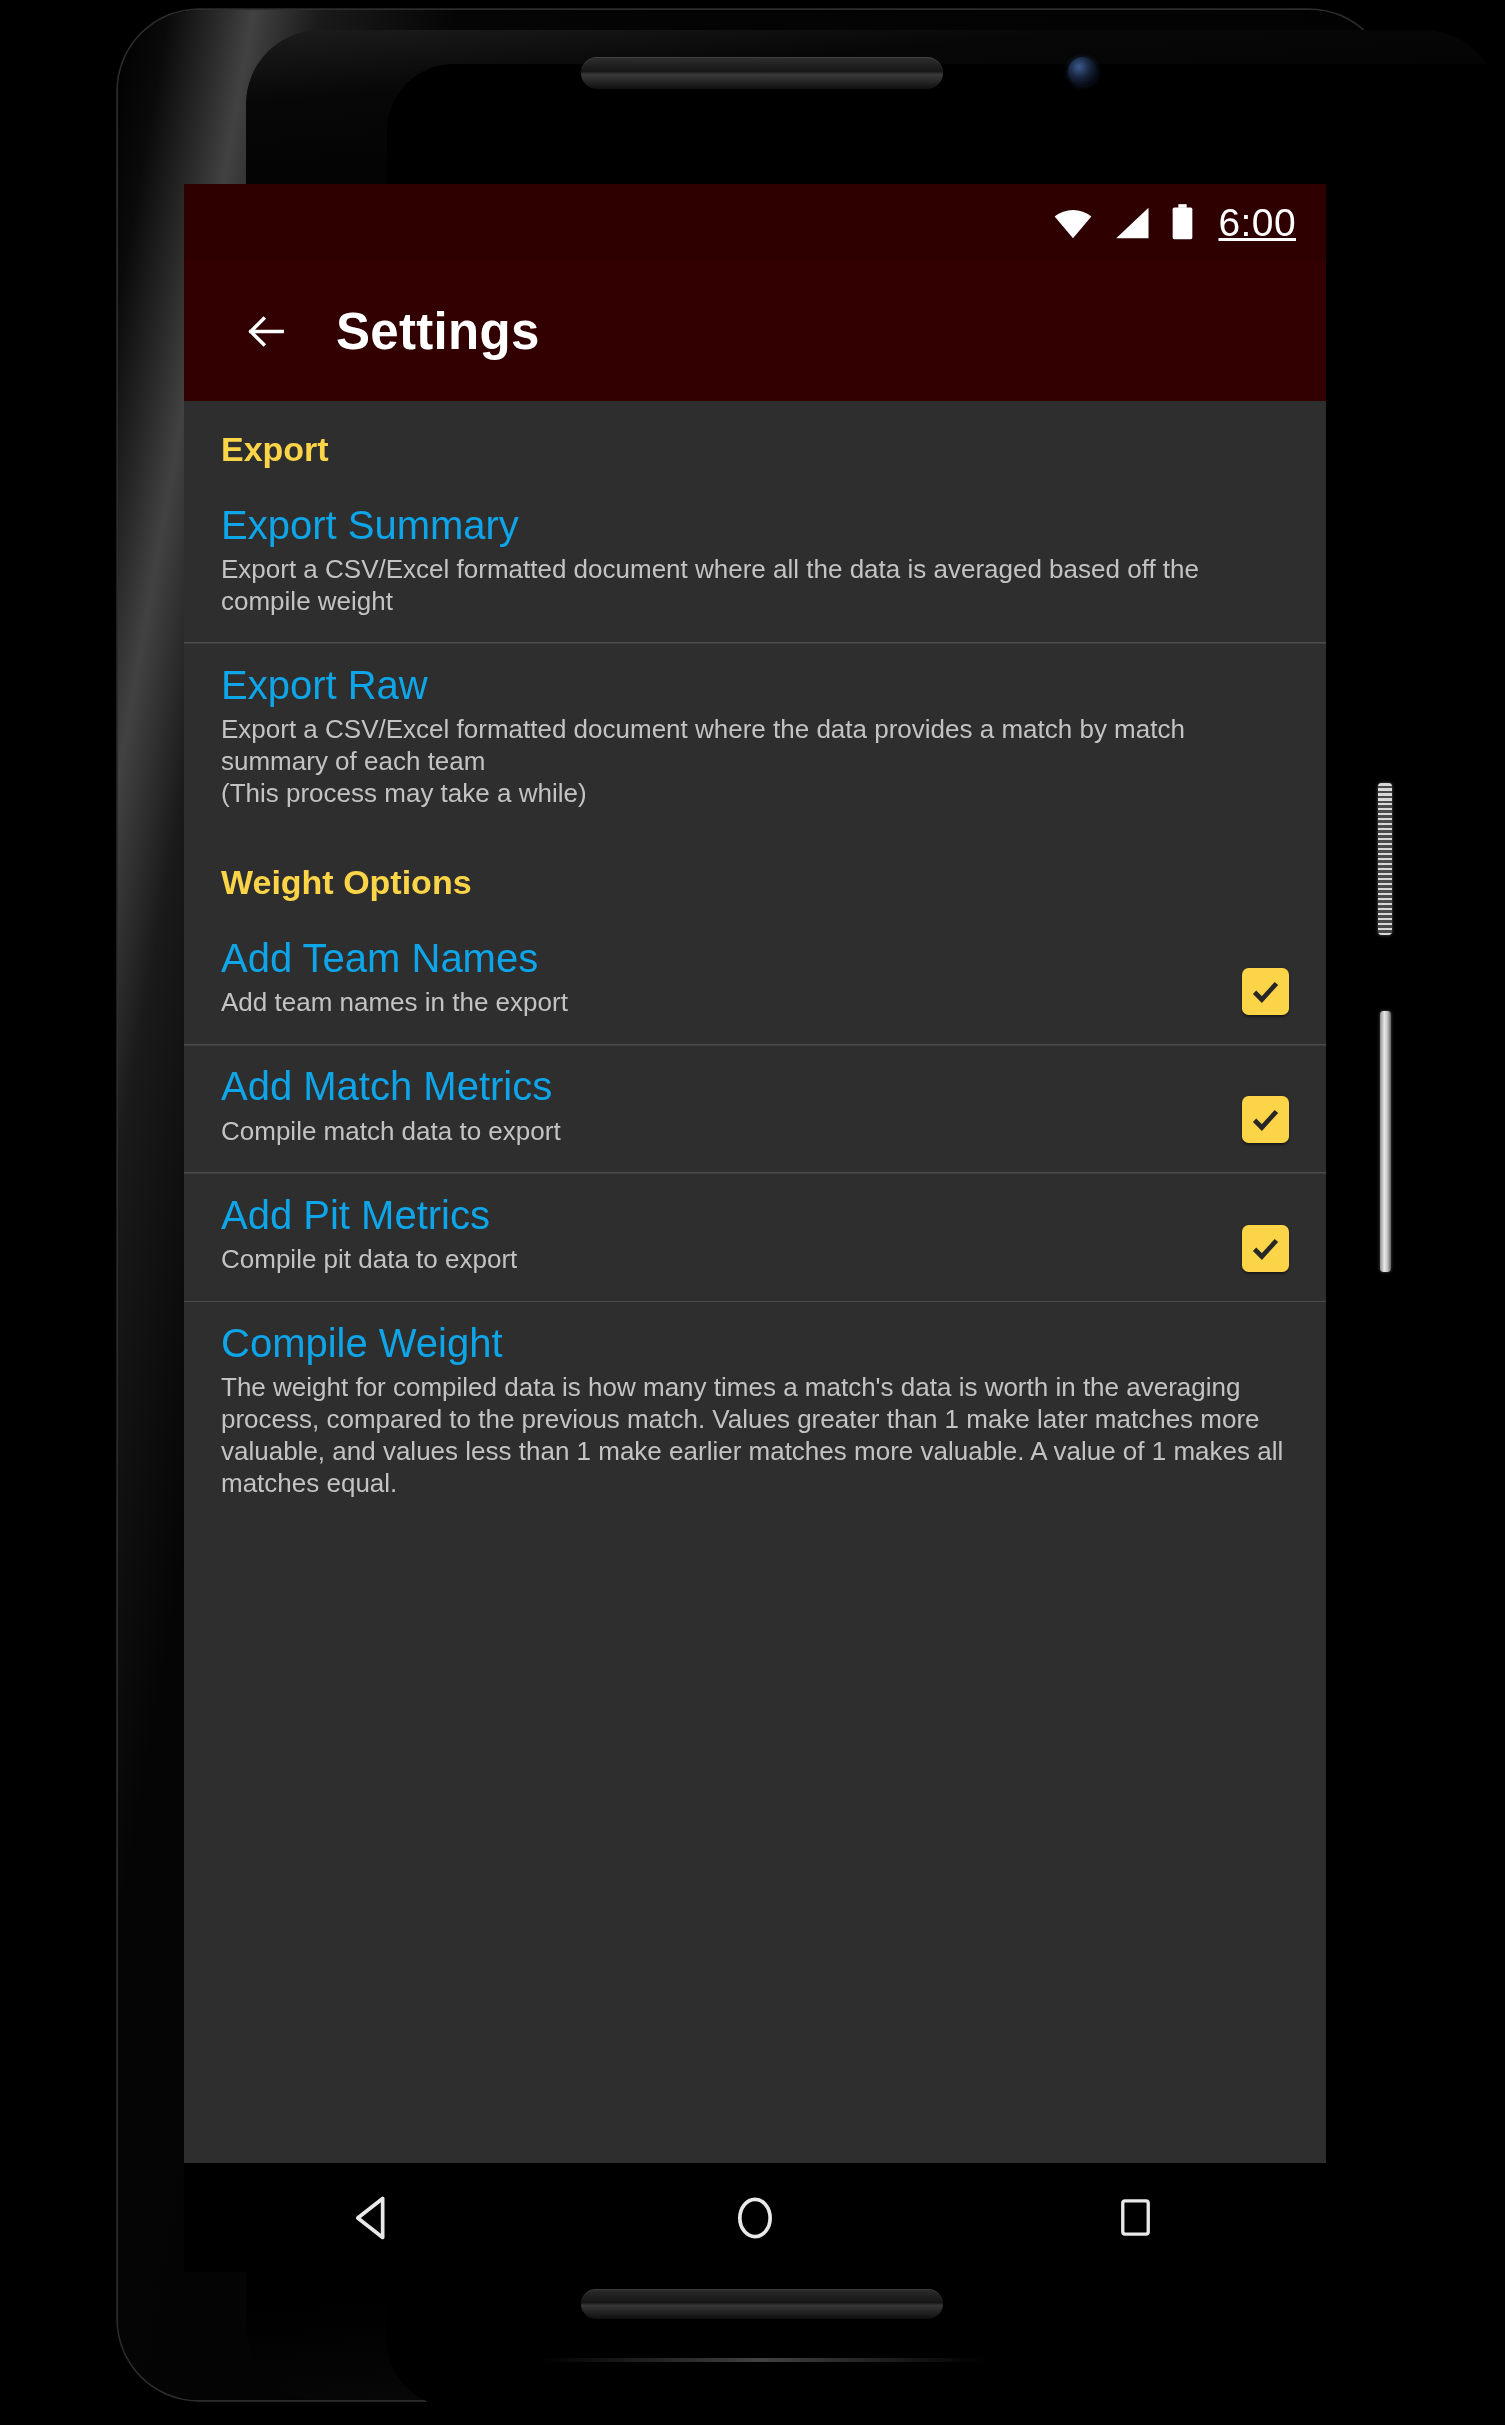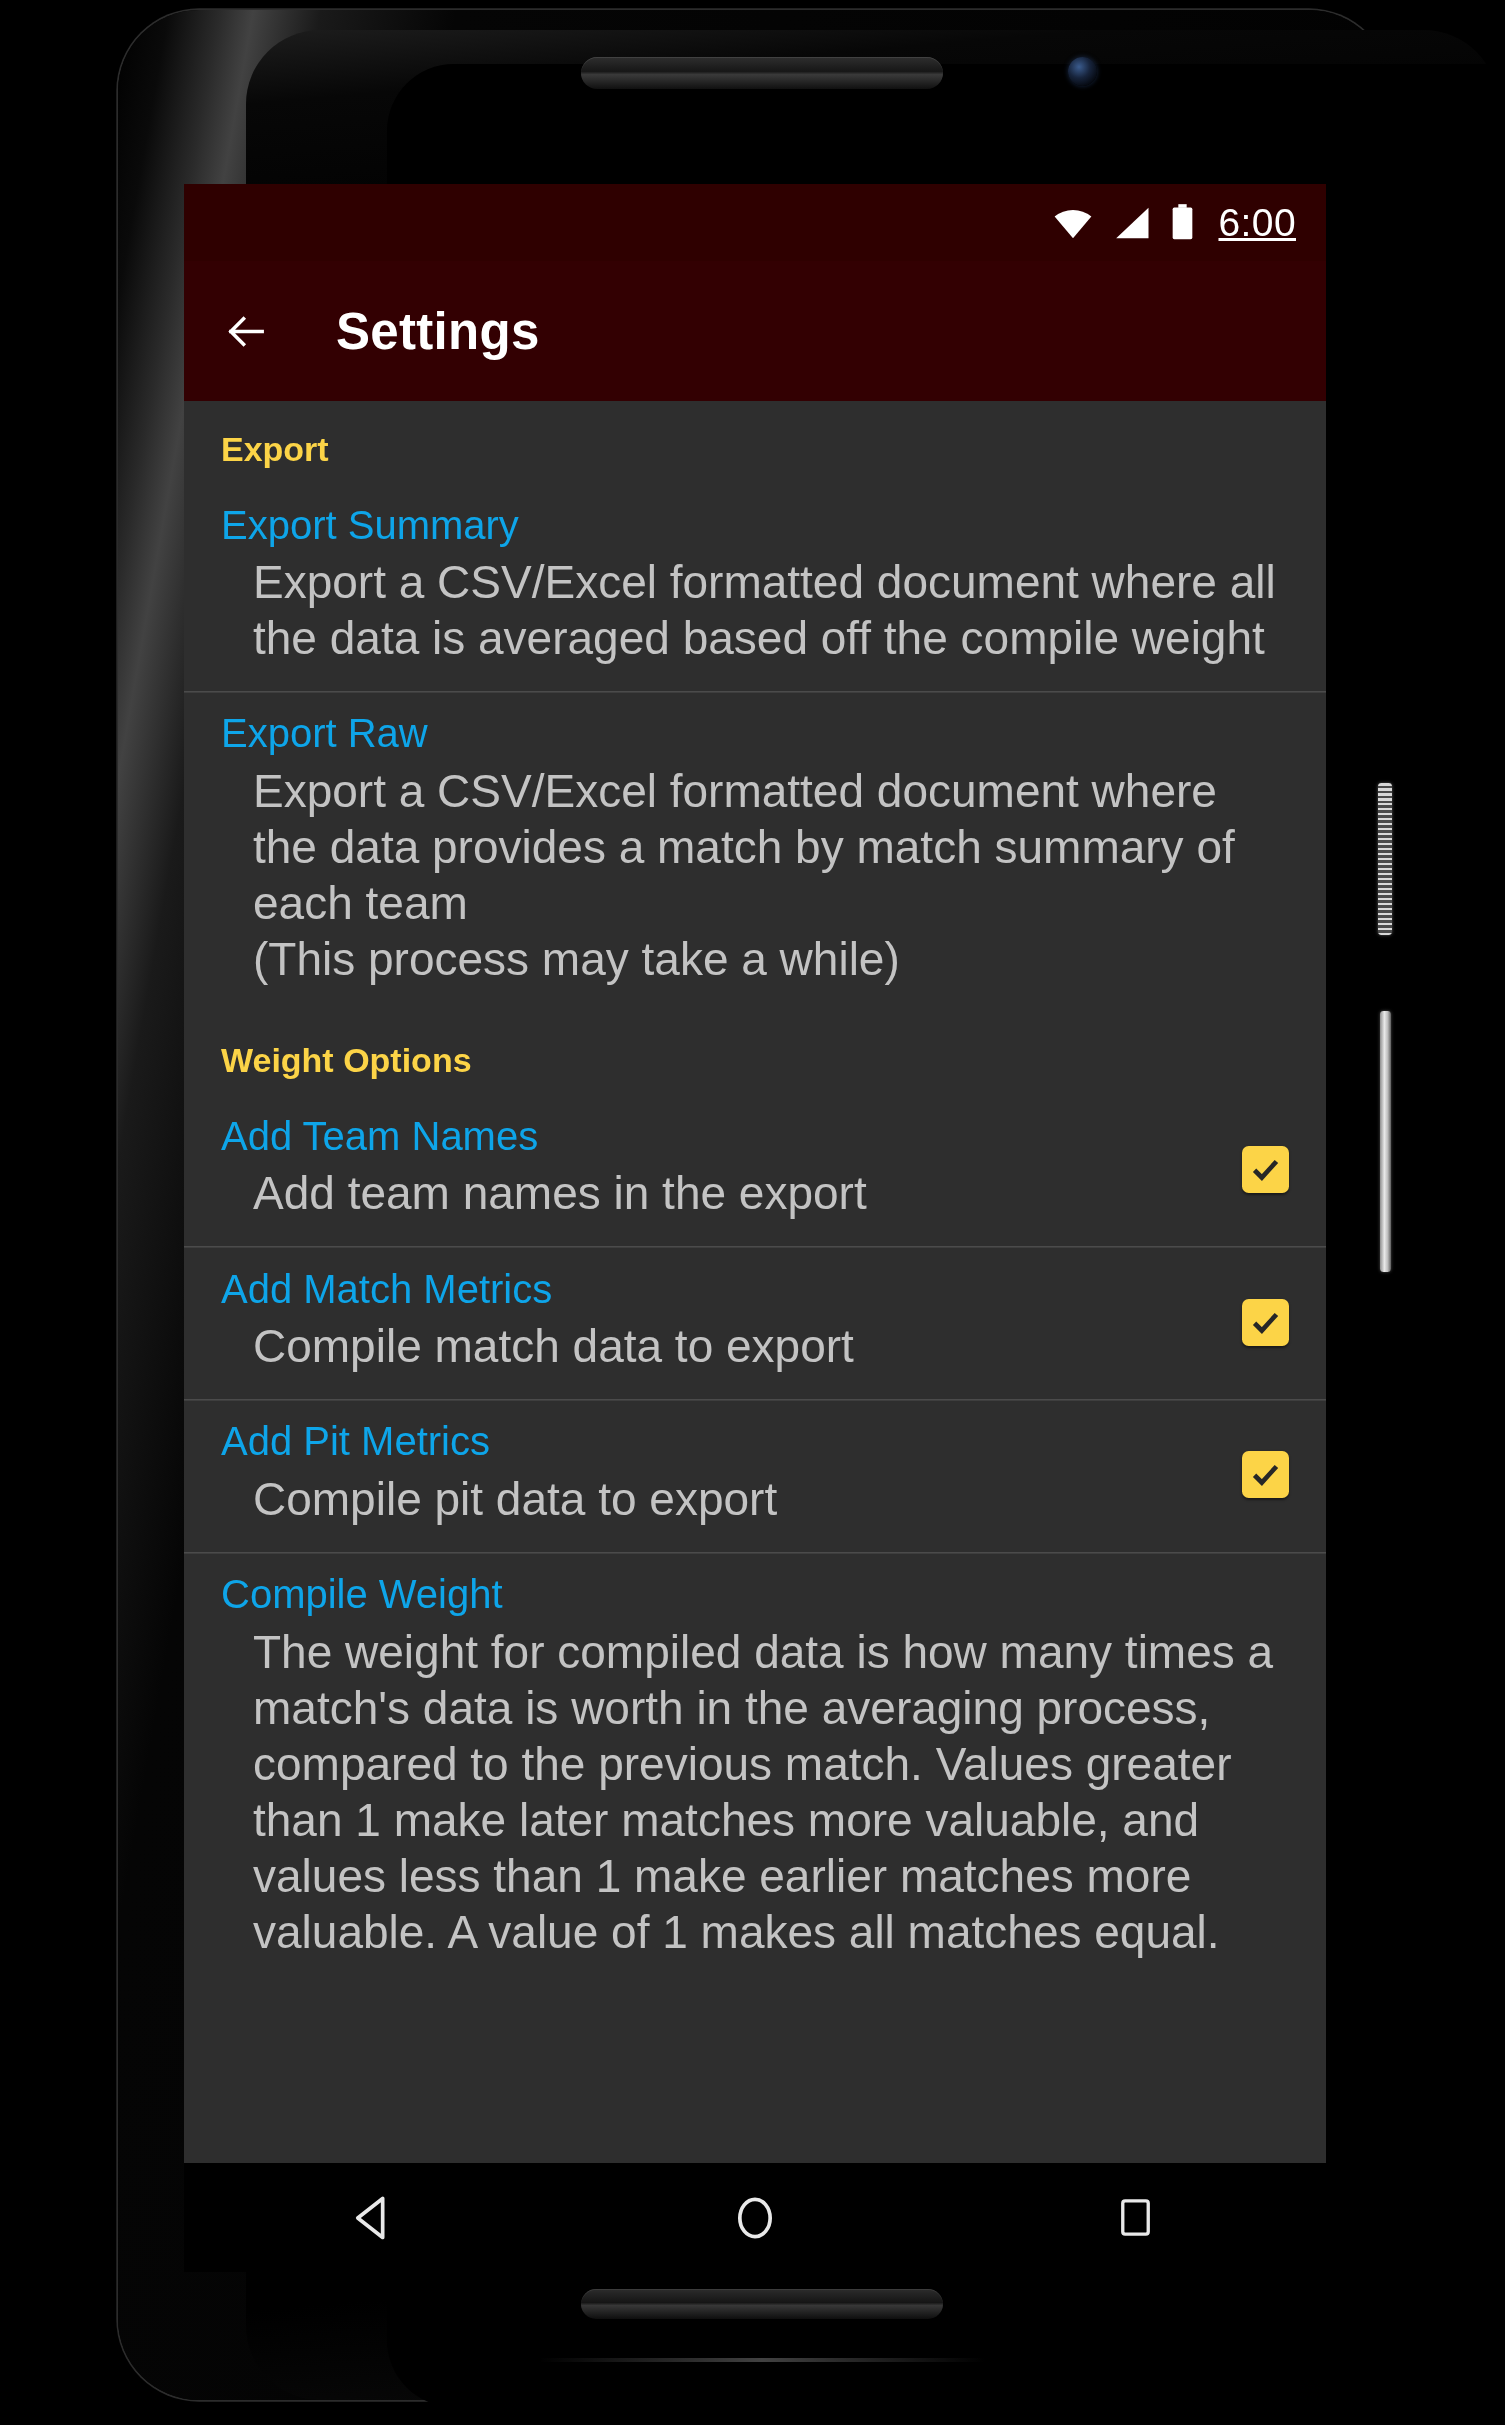--- a/index.html
+++ b/index.html
@@ -88,35 +88,35 @@
     padding-right:30px; gap:18.5px;
   }
   .sb-icon{ display:flex; align-items:center; }
   #status-time{
     color:#ffffff; font-size:39px; letter-spacing:0.4px; margin-left:5px;text-decoration:underline;
   }
 
   
   #app-bar{
     height:140px; background:#330002; display:flex; align-items:center;
-    padding-left:39px; gap:66px;
+    padding-left:59px; gap:46px;
   }
   #back-arrow{ width:47px; height:47px; flex:0 0 auto; cursor:pointer; }
   #app-title{ color:#fff; font-size:51px; font-weight:bold; letter-spacing:0.3px; }
 
   
   #content{ background:#2e2e2e; height:1936px; overflow:hidden; position:relative; }
   .section-header{
     color:#fcd447; font-size:34px; font-weight:bold;
     padding:29px 0 15px 37px;
   }
   .list-item{ padding:18.5px 37px 25px 37px; position:relative; display:flex; align-items:flex-start; }
   .li-text{ flex:1 1 auto; min-width:0; }
   .li-title{ color:#0ea5e9; font-size:40px; font-weight:400; line-height:1.12; }
-  .li-sub{ color:#c3c3c3; font-size:46px; line-height:1.22; margin-top:6.7px; white-space:pre-line;margin-left:32px; }
+  .li-sub{ color:#c3c3c3; font-size:26px; line-height:1.22; margin-top:6.7px; white-space:pre-line; }
   .divider{ height:1.7px; background:#3e3e3e; border-top:0.8px solid #4b4b4b; }
 
   
   .cb-wrap{ flex:0 0 auto; padding-top:32px; padding-left:25px; }
   .checkbox{
     width:47px; height:47px; border-radius:6.7px; background:#fcd447;
     display:flex; align-items:center; justify-content:center;
     box-shadow:0 1.7px 2.5px rgba(0,0,0,.45);
   }
 

